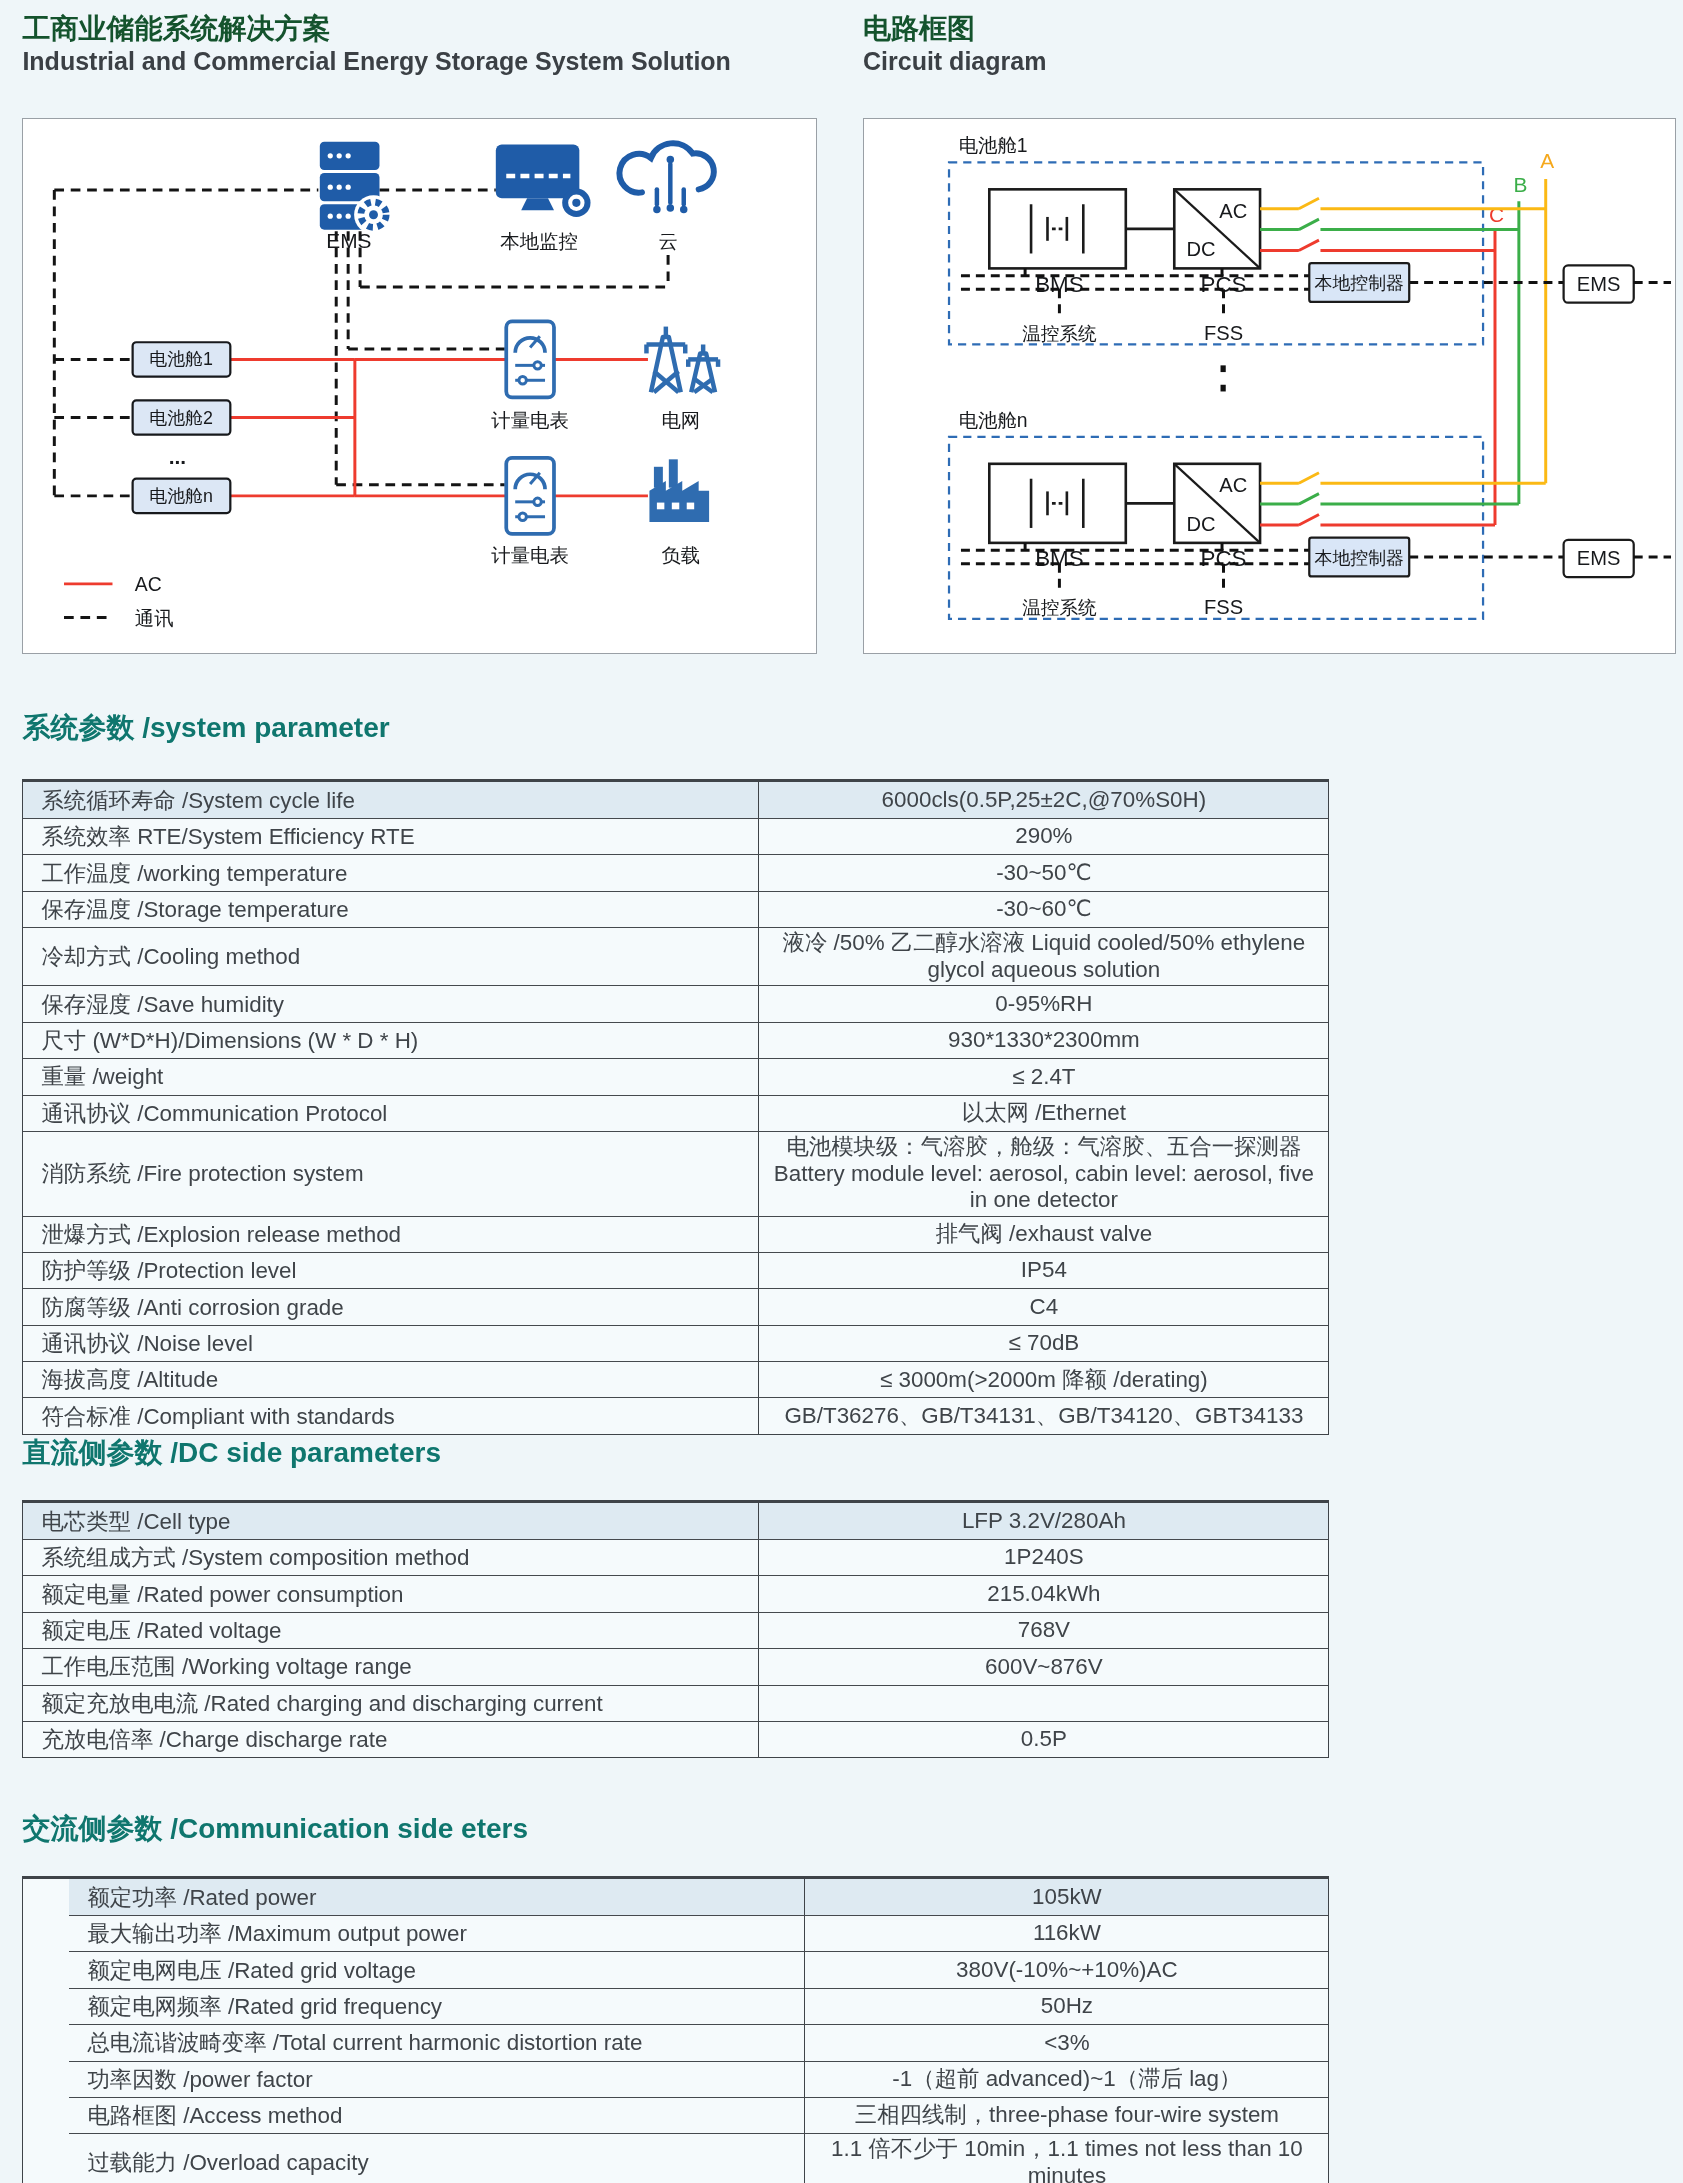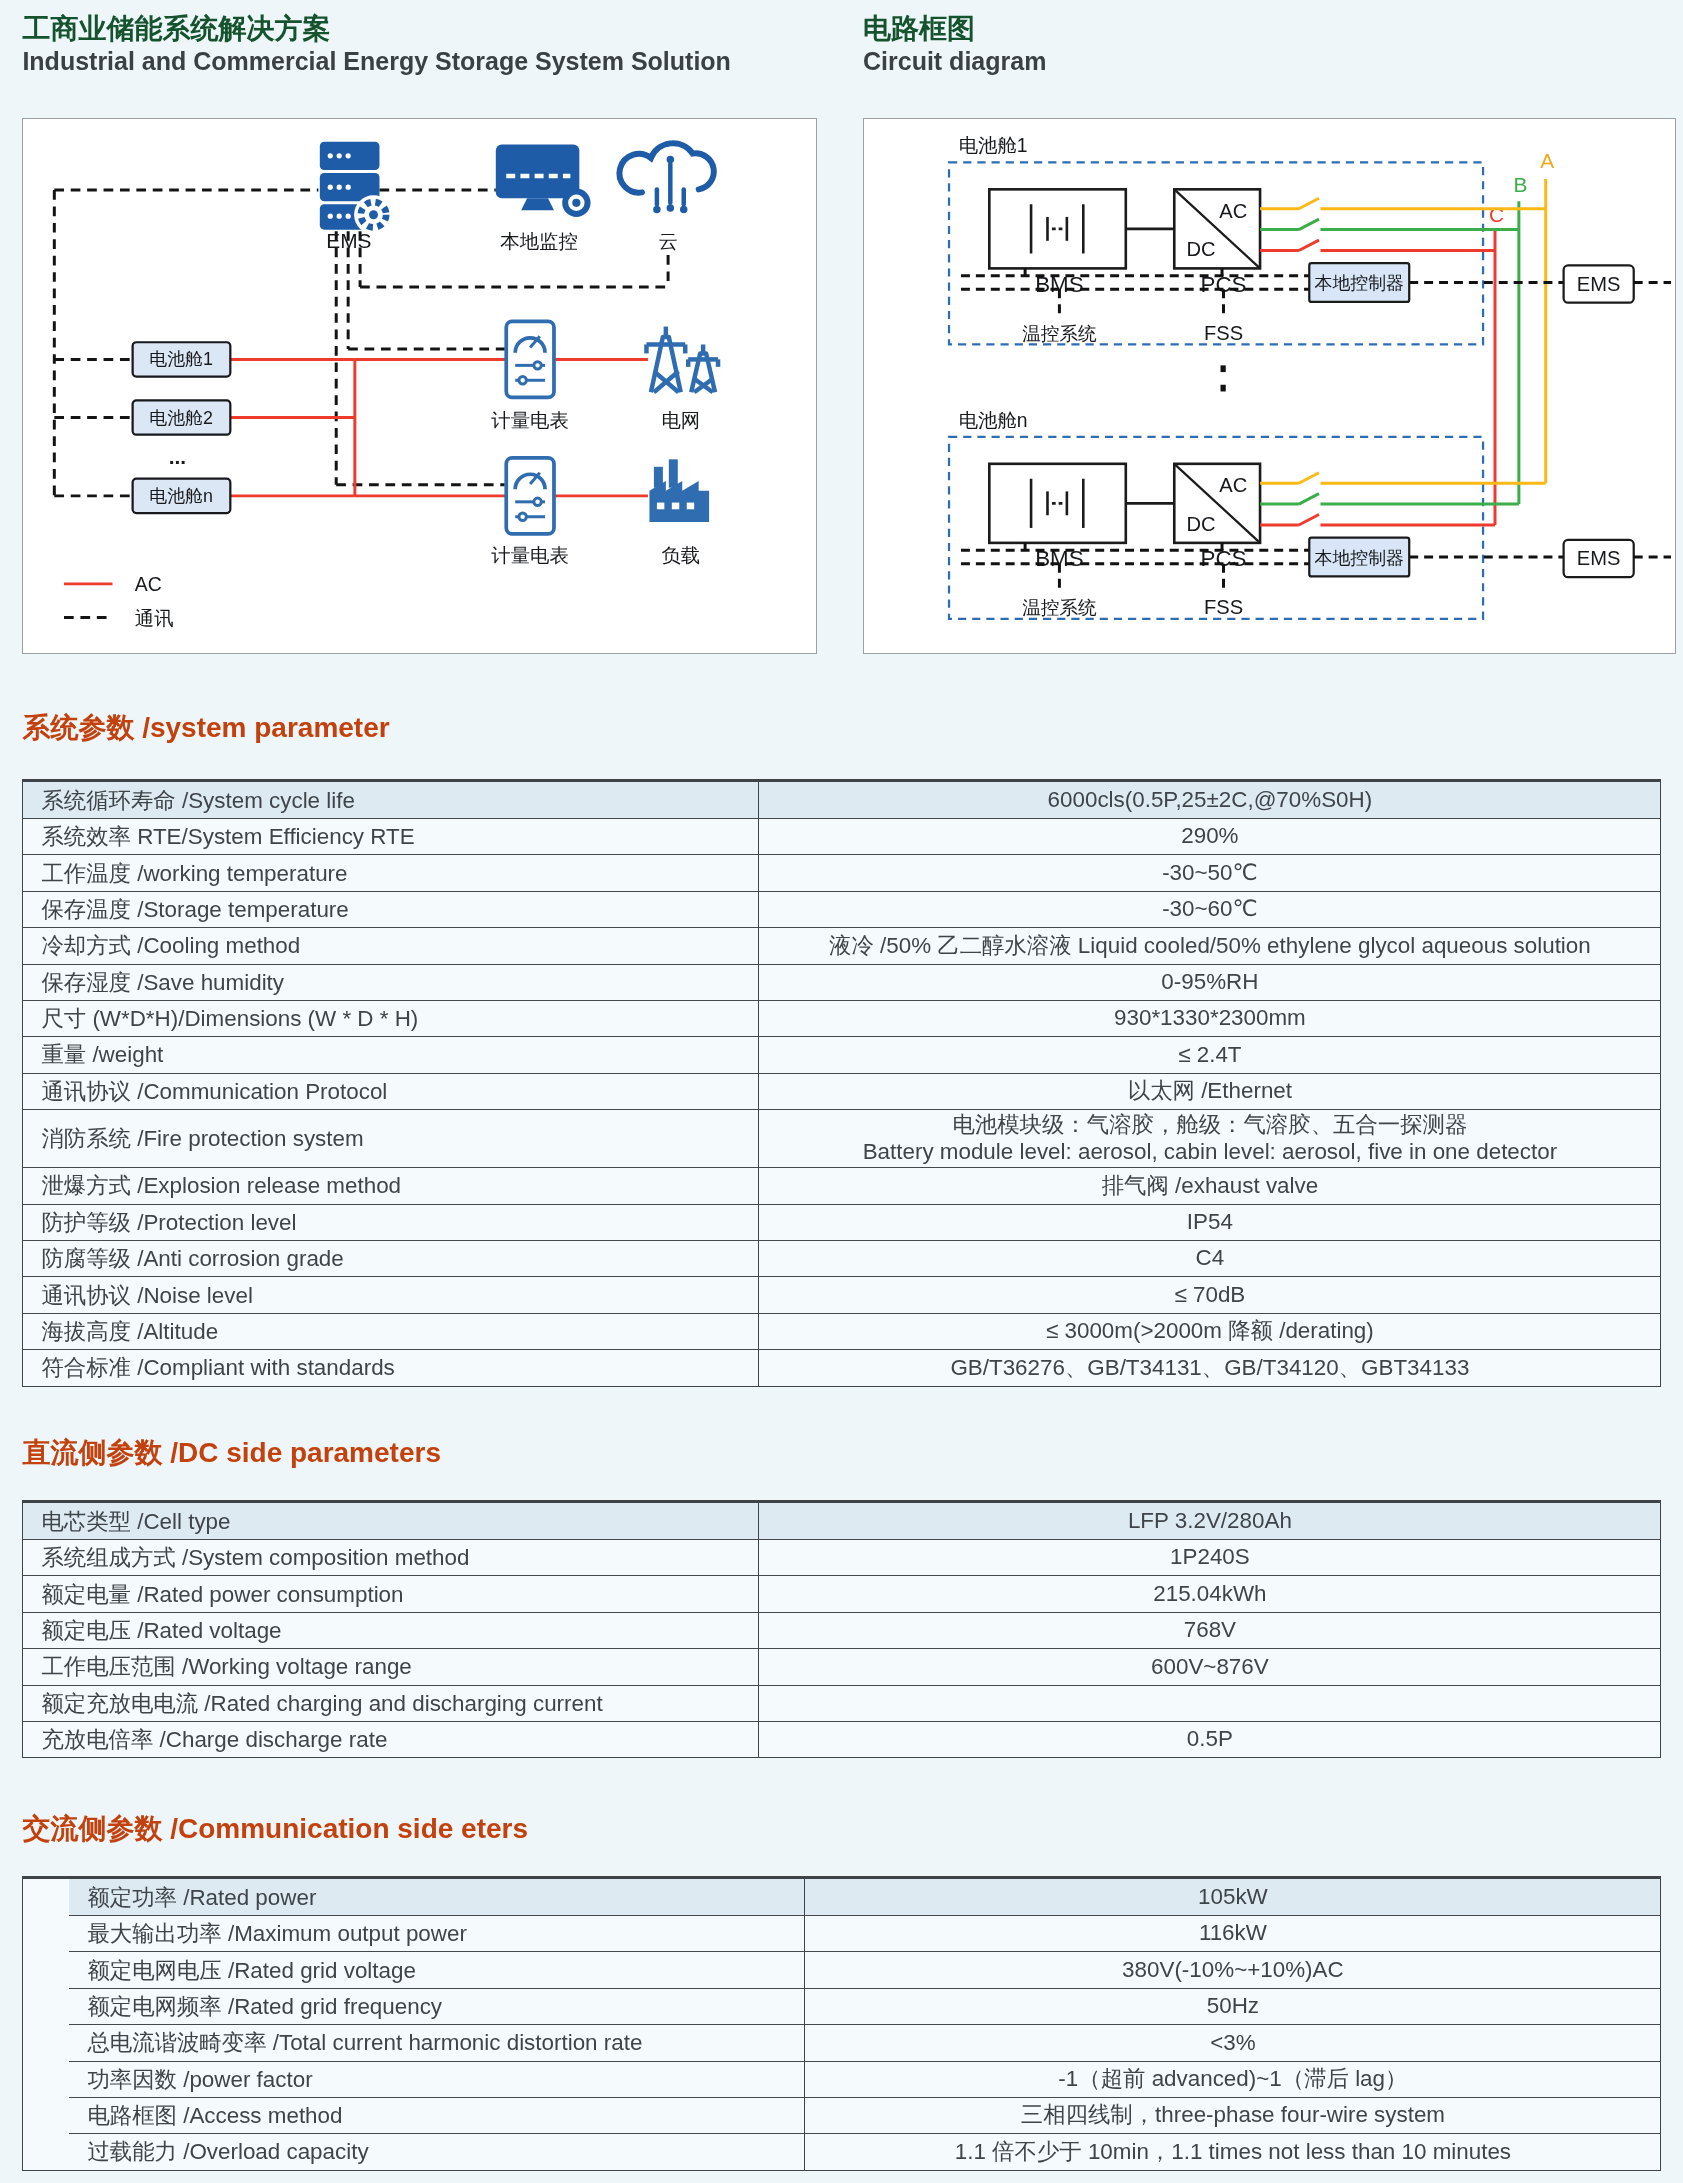--- a/index.html
+++ b/index.html
@@ -10,24 +10,24 @@
     color:#3F4449;
   }
   .abs{position:absolute;}
   
   .hdr .zh{font-size:28px;font-weight:bold;color:#14532d;line-height:1.2;}
   .hdr .en{font-size:25px;font-weight:bold;color:#3B4045;line-height:1.25;}
   
   .panel{position:absolute;background:#ffffff;border:1.5px solid #9AA0A6;box-sizing:border-box;}
   svg text{font-family:"Liberation Sans","DejaVu Sans",sans-serif;}
   
-  .sec-title{position:absolute;font-size:28px;font-weight:bold;color:#c2410c;}
+  .sec-title{position:absolute;font-size:28px;font-weight:bold;color:#0f766e;}
   
   .ptable{
-    position:absolute;width:1639px;box-sizing:border-box;
+    position:absolute;width:1307px;box-sizing:border-box;
     background:#F5FAFC;
     border:1.5px solid #3F4449;border-top-width:3.7px;
   }
   .prow{display:flex;min-height:36px;box-sizing:border-box;}
   .prow + .prow{border-top:1.5px solid #45494E;}
   .prow:first-of-type{background:#DEEAF2;}
   .prow .lab{
     width:736px;box-sizing:border-box;flex:0 0 736px;
     border-right:1.5px solid #3F4449;
     display:flex;align-items:center;

